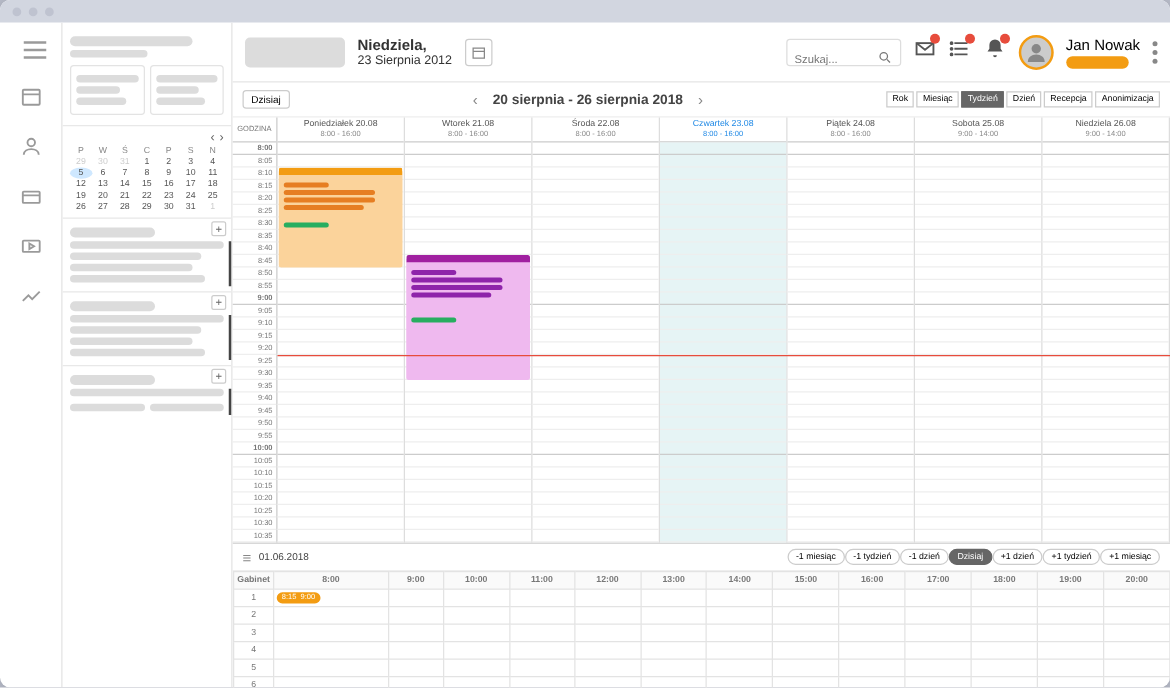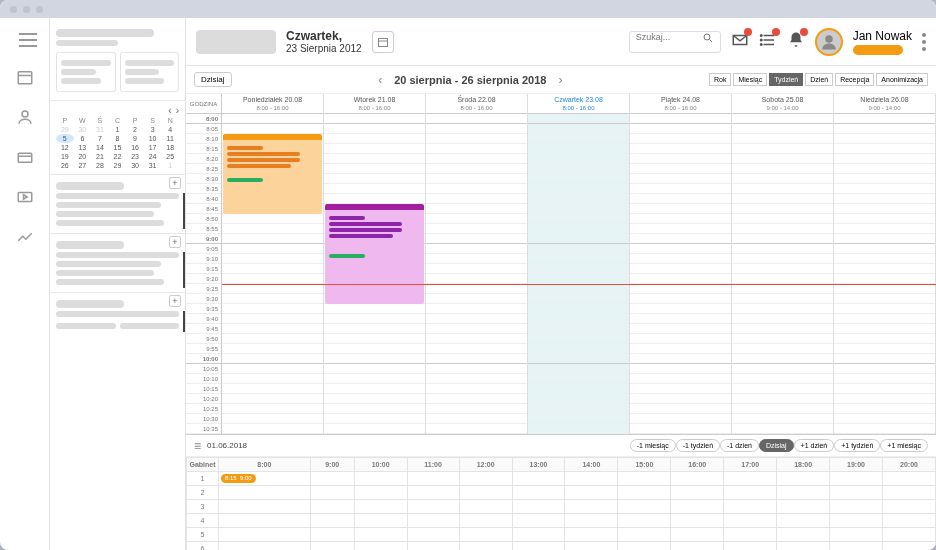--- a/index.html
+++ b/index.html
@@ -27,21 +27,21 @@
 .lp-list{border-top:1px solid #e8e8e8; padding:4px 6px; position:relative;}
 .lp-list .plus{position:absolute;right:4px;top:2px;border:1px solid #ccc;width:12px;height:12px;font-size:9px;line-height:10px;text-align:center;color:#666;border-radius:2px;cursor:pointer;}
 .lp-scroll{position:absolute;right:-2px;top:18px;bottom:4px;width:4px;background:#444;}
 .main { flex:1; display:flex; flex-direction:column; overflow:hidden; }
 .header { height:48px; border-bottom:1px solid #e5e5e5; display:flex; align-items:center; padding:0 10px; gap:10px; }
 .logo{width:80px;height:24px;background:#dcdcdc;border-radius:4px;}
 .datehead{font-size:10px;color:#333;}
 .datehead b{font-size:12px;}
 .cal-ic{width:22px;height:22px;border:1px solid #ccc;border-radius:3px;display:flex;align-items:center;justify-content:center;color:#888;}
 .spacer{flex:1;}
-.search{display:flex;align-items:flex-start;border:1px solid #ddd;border-radius:3px;height:22px;padding:0 6px;gap:6px;}
+.search{display:flex;align-items:flex-end;border:1px solid #ddd;border-radius:3px;height:22px;padding:0 6px;gap:6px;}
 .search input{border:none;outline:none;font-size:9px;width:60px;}
 .hicon{position:relative;color:#555;cursor:pointer;}
 .hicon .badge{position:absolute;top:-3px;right:-3px;width:8px;height:8px;background:#e74c3c;border-radius:50%;}
 .avatar{width:28px;height:28px;border-radius:50%;border:2px solid #f39c12;background:#ccc;display:flex;align-items:center;justify-content:center;}
 .userblk{font-size:12px;text-align:center;}
 .userblk .pill{width:50px;height:10px;background:#f39c12;border-radius:6px;margin-top:2px;}
 .dots3{display:flex;flex-direction:column;gap:3px;cursor:pointer;}
 .dots3 span{width:4px;height:4px;background:#888;border-radius:50%;}
 .toolbar{height:28px;display:flex;align-items:center;padding:0 8px;border-bottom:1px solid #eee;gap:6px;}
 .btn-today{border:1px solid #ccc;border-radius:3px;font-size:8px;padding:2px 6px;cursor:pointer;background:#fff;}
@@ -233,21 +233,21 @@
             <div class="skel sm" style="flex:1"></div>
           </div>
         <div class="lp-scroll"></div>
       </div>
     </div>
 
     <div class="main">
       <div class="header">
         <div class="logo"></div>
         <div class="datehead">
-          <b>Czwartek,</b><br><span>23 Sierpnia 2012</span>
+          <b>Niedziela,</b><br><span>23 Sierpnia 2012</span>
         </div>
         <div class="cal-ic">
             <svg width="12" height="12" viewBox="0 0 24 24" fill="none" stroke="currentColor" stroke-width="2">
               <rect x="3" y="5" width="18" height="16"></rect>
               <line x1="3" y1="10" x2="21" y2="10"></line>
             </svg>
           </div>
         <div class="spacer"></div>
         <div class="search">
           <input placeholder="Szukaj..." style="">

